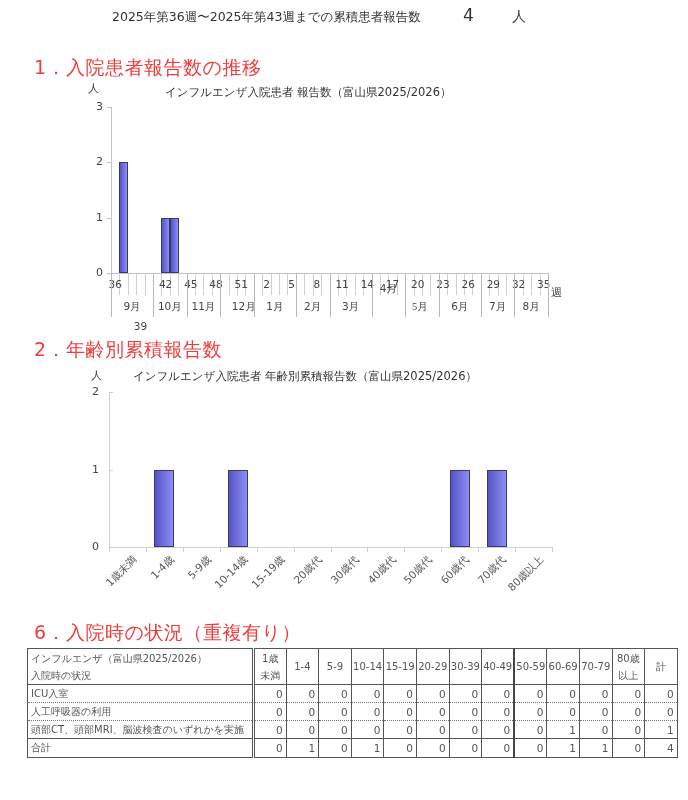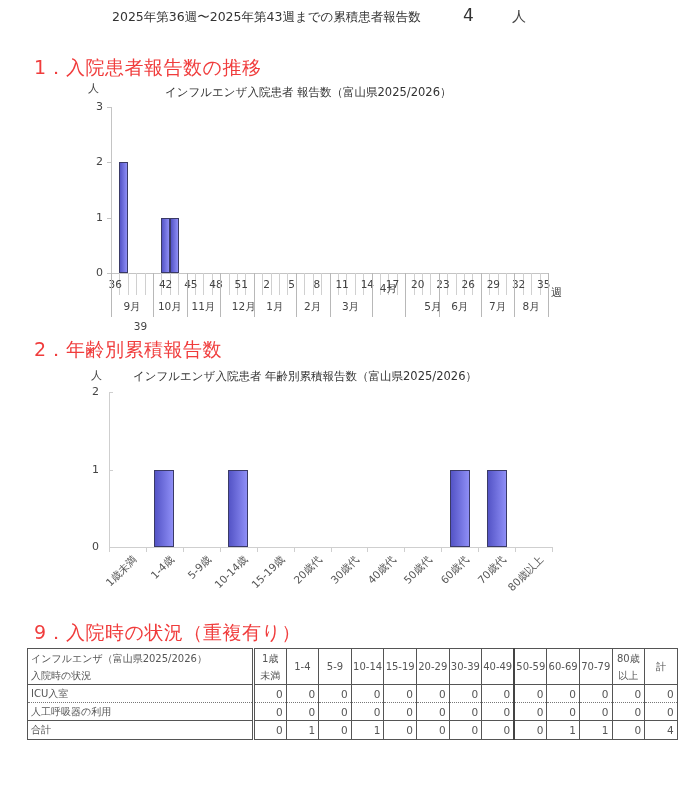--- a/index.html
+++ b/index.html
@@ -137,21 +137,21 @@
     <div class="a mlab" style="left: 147px; width: 33.6154px; top: 222px;">12月</div>
     <div class="line" style="left: 215.885px; top: 195px; width: 1px; height: 44px; background: rgb(184, 184, 184);"></div>
     <div class="a mlab" style="left: 173.865px; width: 42.0192px; top: 222px;">1月</div>
     <div class="line" style="left: 249.5px; top: 195px; width: 1px; height: 44px; background: rgb(184, 184, 184);"></div>
     <div class="a mlab" style="left: 215.885px; width: 33.6154px; top: 222px;">2月</div>
     <div class="line" style="left: 291.519px; top: 195px; width: 1px; height: 44px; background: rgb(184, 184, 184);"></div>
     <div class="a mlab" style="left: 249.5px; width: 42.0192px; top: 222px;">3月</div>
     <div class="line" style="left: 325.135px; top: 195px; width: 1px; height: 44px; background: rgb(184, 184, 184);"></div>
     <div class="a mlab" style="left: 291.519px; width: 33.6154px; top: 204px;">4月</div>
     <div class="line" style="left: 358.75px; top: 195px; width: 1px; height: 44px; background: rgb(184, 184, 184);"></div>
-    <div class="a mlab" style="left: 336px; width: 33.6154px; top: 222px;">5月</div>
+    <div class="a mlab" style="left: 323px; width: 33.6154px; top: 222px; font-family: Liberation Serif, serif;">5月</div>
     <div class="line" style="left: 400.769px; top: 195px; width: 1px; height: 44px; background: rgb(184, 184, 184);"></div>
     <div class="a mlab" style="left: 358.75px; width: 42.0192px; top: 222px;">6月</div>
     <div class="line" style="left: 434.385px; top: 195px; width: 1px; height: 44px; background: rgb(184, 184, 184);"></div>
     <div class="a mlab" style="left: 400.769px; width: 33.6154px; top: 222px;">7月</div>
     <div class="line" style="left: 468px; top: 195px; width: 1px; height: 44px; background: rgb(184, 184, 184);"></div>
     <div class="a mlab" style="left: 434.385px; width: 33.6154px; top: 222px;">8月</div>
   </div>
 
 <div class="abs section-title" style="top:337px;">2．年齢別累積報告数</div>
 <div class="chart" id="age-chart" style="left:80px;top:362px;width:490px;height:250px;">
@@ -189,21 +189,21 @@
     <div class="a rlab" style="right: 218.042px; top: 191px;">30歳代</div>
     <div class="a rlab" style="right: 181.125px; top: 191px;">40歳代</div>
     <div class="a rlab" style="right: 144.208px; top: 191px;">50歳代</div>
     <div class="bar" style="left: 369.708px; top: 107.5px; width: 20px; height: 77.5px;"></div>
     <div class="a rlab" style="right: 107.292px; top: 191px;">60歳代</div>
     <div class="bar" style="left: 406.625px; top: 107.5px; width: 20px; height: 77.5px;"></div>
     <div class="a rlab" style="right: 70.375px; top: 191px;">70歳代</div>
     <div class="a rlab" style="right: 33.4583px; top: 191px;">80歳以上</div>
   </div>
 
-<div class="abs section-title" style="top:620px;">9．入院時の状況（重複有り）</div>
+<div class="abs section-title" style="top:620px;">6．入院時の状況（重複有り）</div>
 <table class="status" id="status-table">
   <colgroup id="status-cols">
       <col style="width: 226px;">
       <col style="width: 32.6px;">
       <col style="width: 32.6px;">
       <col style="width: 32.6px;">
       <col style="width: 32.6px;">
       <col style="width: 32.6px;">
       <col style="width: 32.6px;">
       <col style="width: 32.6px;">
@@ -289,20 +289,36 @@
         <td>0</td>
         <td>0</td>
         <td>0</td>
         <td>0</td>
         <td class="c9">0</td>
         <td>0</td>
         <td>0</td>
         <td>0</td>
         <td>0</td>
       </tr>
+      <tr>
+        <td class="lab">頭部CT、頭部MRI、脳波検査のいずれかを実施</td>
+        <td class="c1">0</td>
+        <td>0</td>
+        <td>0</td>
+        <td>0</td>
+        <td>0</td>
+        <td>0</td>
+        <td>0</td>
+        <td>0</td>
+        <td class="c9">0</td>
+        <td>1</td>
+        <td>0</td>
+        <td>0</td>
+        <td>1</td>
+      </tr>
       <tr class="total">
         <td class="lab">合計</td>
         <td class="c1">0</td>
         <td>1</td>
         <td>0</td>
         <td>1</td>
         <td>0</td>
         <td>0</td>
         <td>0</td>
         <td>0</td>

